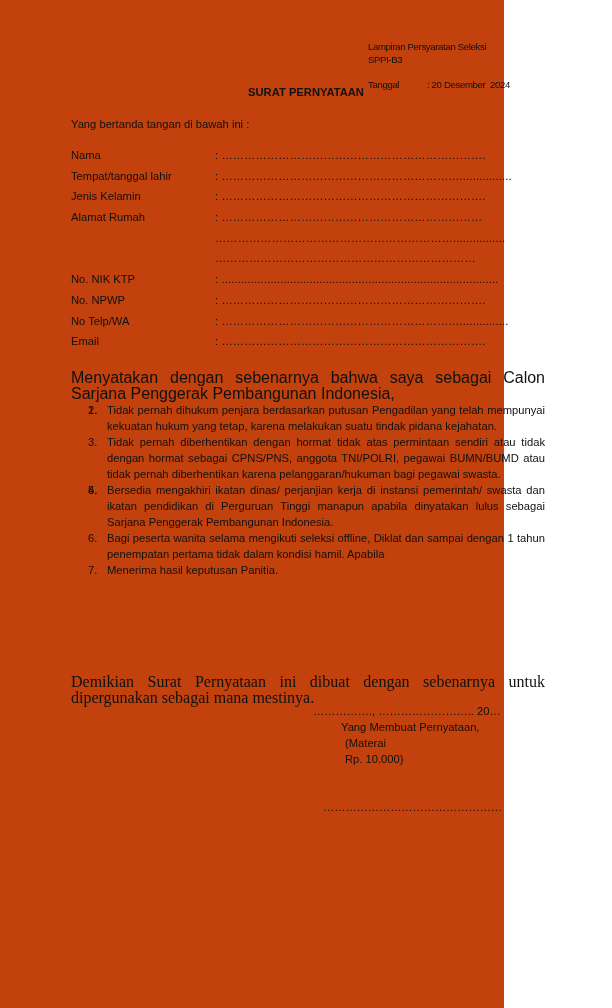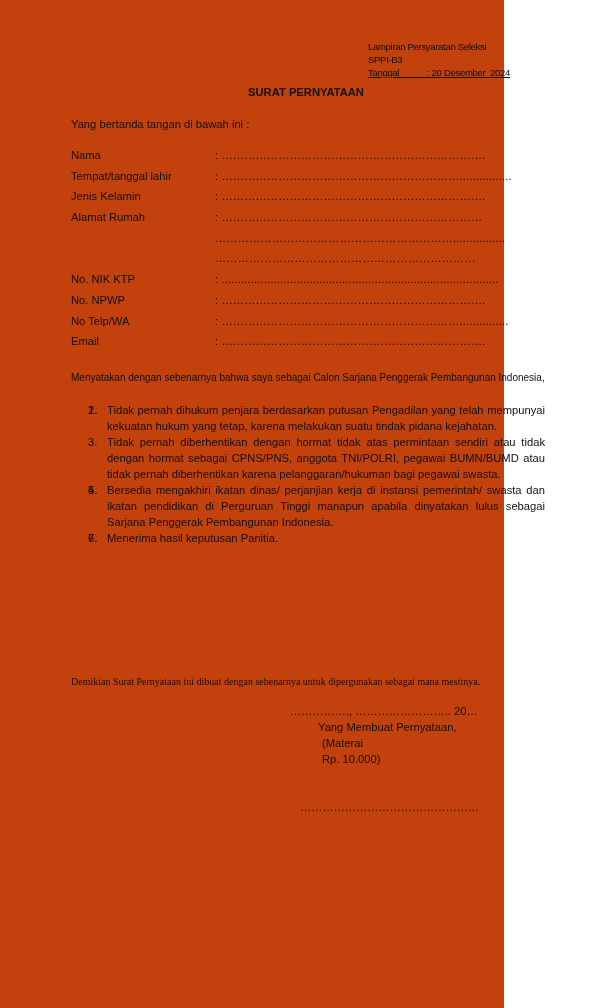--- a/index.html
+++ b/index.html
@@ -1,36 +1,36 @@
 <!DOCTYPE html>
 <html><head>
   <meta charset="utf-8">
   <style>
     html, body { margin: 0; padding: 0; background: #ffffff; }
     body { width: 612px; height: 1008px; position: relative; overflow: hidden;
            font-family: "Liberation Sans", sans-serif; color: #111111; }
     .page { position: absolute; left: 0; top: 0; width: 504px; height: 1008px; background: #c2410c; }
     .header { position: absolute; left: 368px; top: 40px; font-size: 9.6px; line-height: 13px;
               font-family: "Liberation Sans", sans-serif; letter-spacing: -0.35px; }
-    .header .line2 { text-decoration: underline; white-space: pre; }
+    .header .line2 { white-space: pre; margin-top: 12px; }
     .header .line2 span { white-space: pre; }
     .title { position: absolute; left: 0; width: 612px; top: 86px; text-align: center;
              font-weight: bold; font-size: 11.2px; }
     .intro { position: absolute; left: 71px; top: 118px; font-size: 11.2px; }
     .fields { position: absolute; left: 71px; top: 149px; font-size: 11.2px; }
     .field-row { position: relative; height: 20.7px; white-space: nowrap; }
     .field-label { position: absolute; left: 0; top: 0; }
     .field-value { position: absolute; left: 144px; top: 0; letter-spacing: 0.15px; }
-    .para { position: absolute; left: 71px; width: 474px; font-size: 10px; line-height: 16px;
+    .para { position: absolute; left: 71px; width: 474px; font-size: 16px; line-height: 16px;
             text-align: justify; }
     .list { position: absolute; left: 88px; top: 402px; width: 457px; font-size: 11.2px; line-height: 16px;
             margin: 0; padding: 0; list-style: none; }
     .list li { position: relative; padding-left: 19px; text-align: justify; }
     .list .num { position: absolute; left: 0; top: 0; }
-    .sig { position: absolute; font-size: 11.2px; white-space: nowrap; }
+    .sig { position: absolute; font-size: 11.2px; white-space: nowrap; margin-left: 23px; }
   </style>
 </head>
 <body>
 
 <div class="page">
 
   <div class="header">
     <div>Lampiran Persyaratan Seleksi SPPI-B3</div>
     <div class="line2"><span>Tanggal</span><span>            </span><span>:</span><span> </span><span>20 Desember  2024</span></div>
   </div>
@@ -83,21 +83,21 @@
   </div>
 
   <div class="para" style="top:370px;">Menyatakan dengan sebenarnya bahwa saya sebagai Calon Sarjana Penggerak Pembangunan Indonesia,</div>
 
   <ol class="list">
     <li><span class="num">1.</span></li>
     <li><span class="num">2.</span><span>Tidak pernah dihukum penjara berdasarkan putusan Pengadilan yang telah mempunyai kekuatan hukum yang tetap, karena melakukan suatu tindak pidana kejahatan.</span></li>
     <li><span class="num">3.</span><span>Tidak pernah diberhentikan dengan hormat tidak atas permintaan sendiri atau tidak dengan hormat sebagai CPNS/PNS, anggota TNI/POLRI, pegawai BUMN/BUMD atau tidak pernah diberhentikan karena pelanggaran/hukuman bagi pegawai swasta.</span></li>
     <li><span class="num">4.</span></li>
     <li><span class="num">5.</span><span>Bersedia mengakhiri ikatan dinas/ perjanjian kerja di instansi pemerintah/ swasta dan ikatan pendidikan di Perguruan Tinggi manapun apabila dinyatakan lulus sebagai Sarjana Penggerak Pembangunan Indonesia.</span></li>
-    <li><span class="num">6.</span></li>
+    <li><span class="num">6.</span><span>Bagi peserta wanita selama mengikuti seleksi offline, Diklat dan sampai dengan 1 tahun penempatan pertama tidak dalam kondisi hamil. Apabila</span></li>
     <li><span class="num">7.</span><span>Menerima hasil keputusan Panitia.</span></li>
   </ol>
 
   <div class="para" style="top:674px;font-family:Liberation Serif, serif;">Demikian Surat Pernyataan ini dibuat dengan sebenarnya untuk dipergunakan sebagai mana mestinya.</div>
 
   <div class="sig" style="left:290px; top:705px;">……………., …………………….. 20…</div>
   <div class="sig" style="left:318px; top:721px;">Yang Membuat Pernyataan,</div>
   <div class="sig" style="left:322px; top:737px;">(Materai</div>
   <div class="sig" style="left:322px; top:753px;text-align:center;">Rp. 10.000)</div>
   <div class="sig" style="left:300px; top:801px;">…………………………………………</div>

